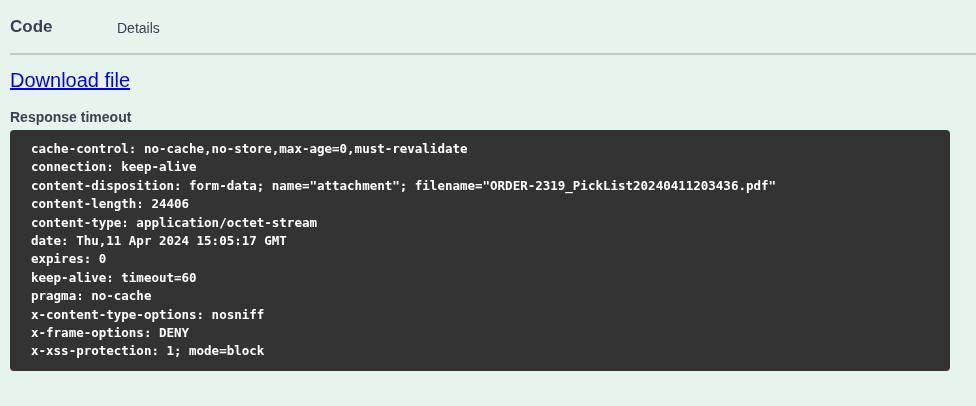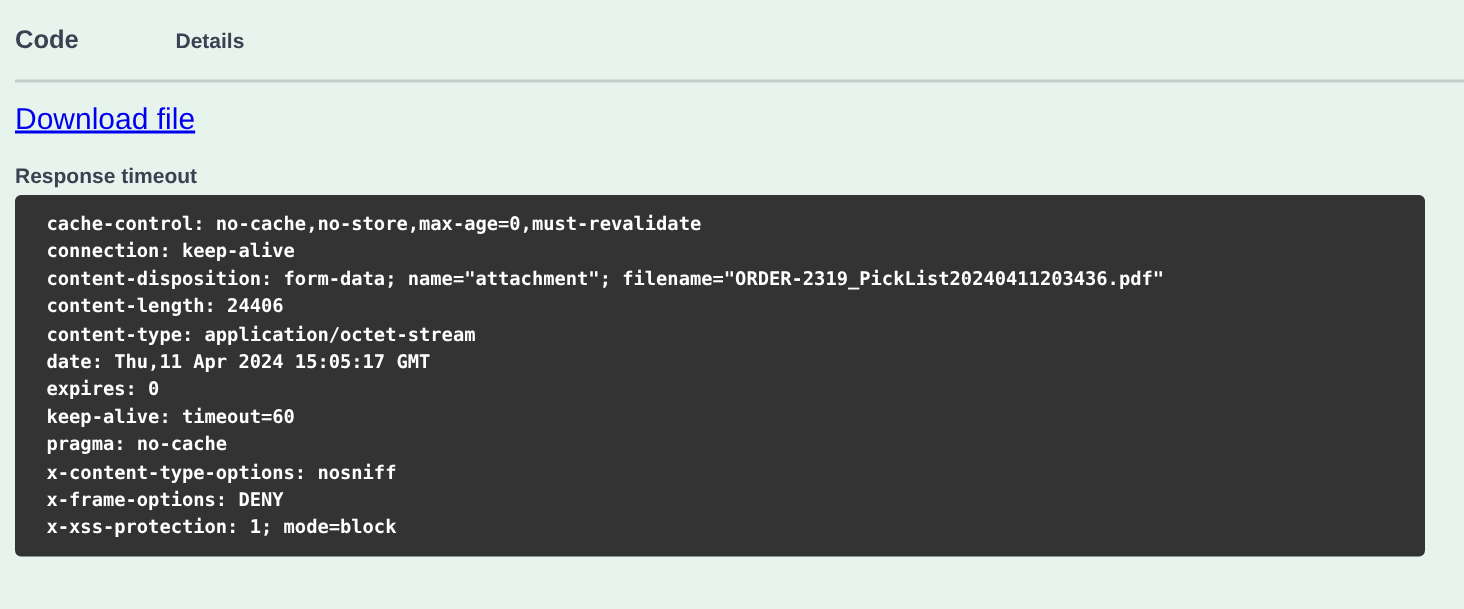--- a/index.html
+++ b/index.html
@@ -24,21 +24,21 @@
     width: 107px;
     flex: 0 0 107px;
   }
   .col-code-label {
     font-size: 17px;
     font-weight: bold;
     color: #3b4151;
   }
   .col-details-label {
     font-size: 14px;
-    font-weight: bold;
+    font-weight: normal;
     color: #3b4151;
   }
   .header-divider {
     height: 2px;
     background: rgba(59, 65, 81, 0.22);
     margin: 16px 0 0 10px;
   }
   .response-row {
     display: flex;
     align-items: flex-start;

